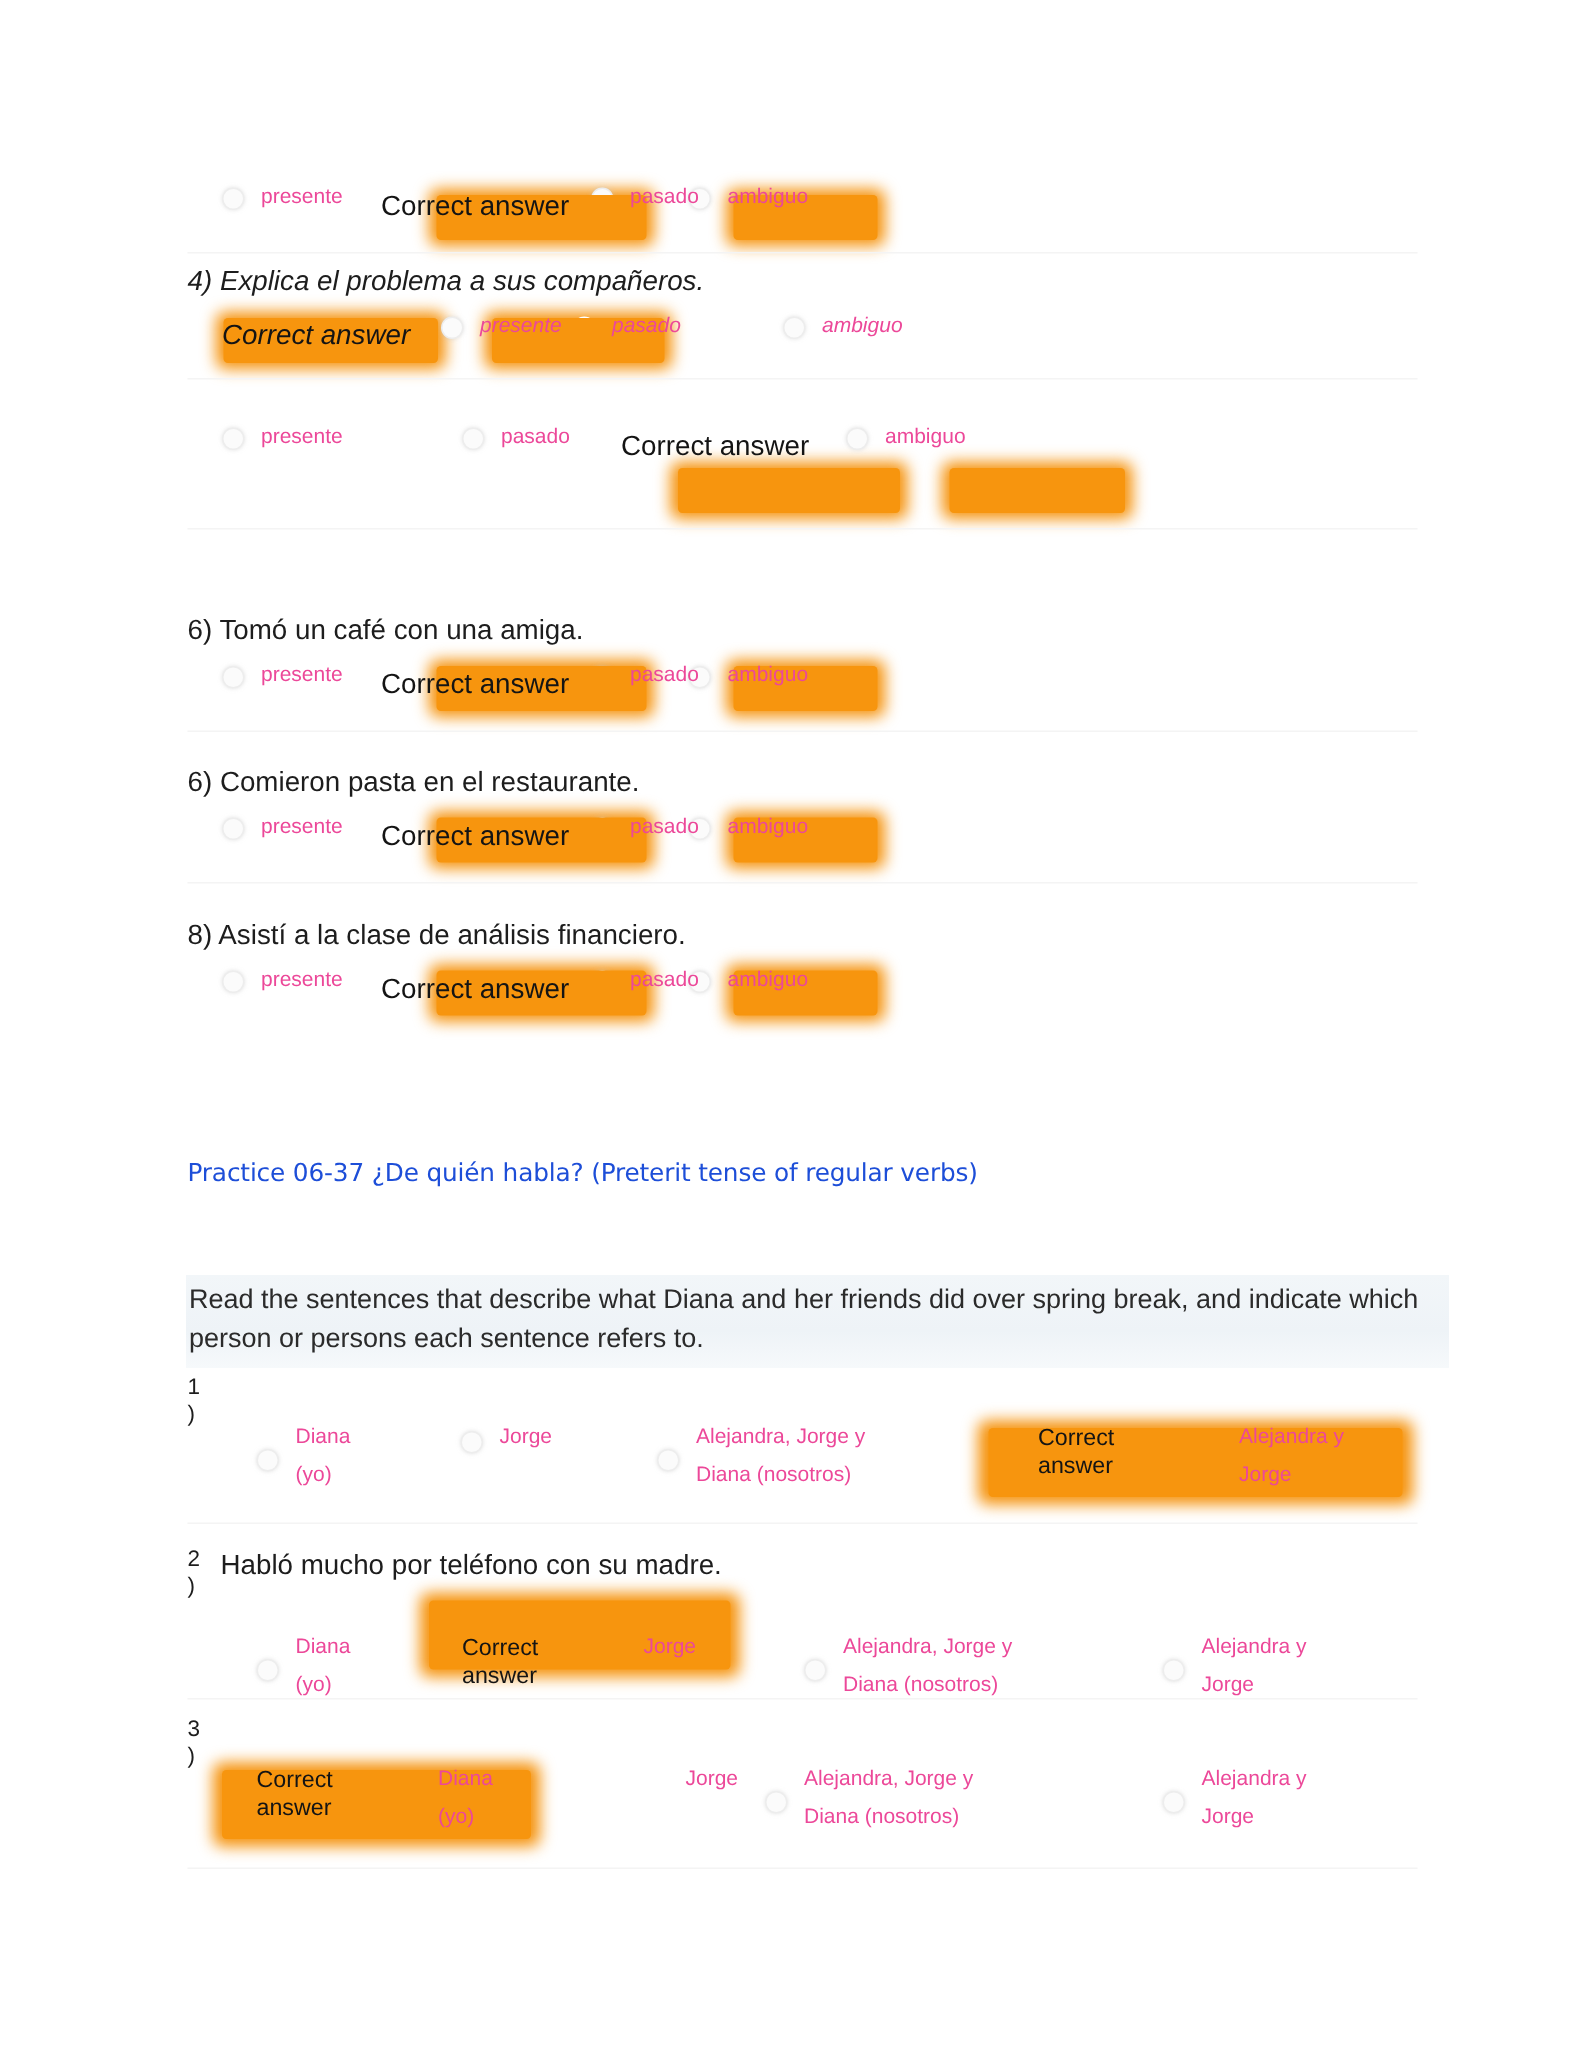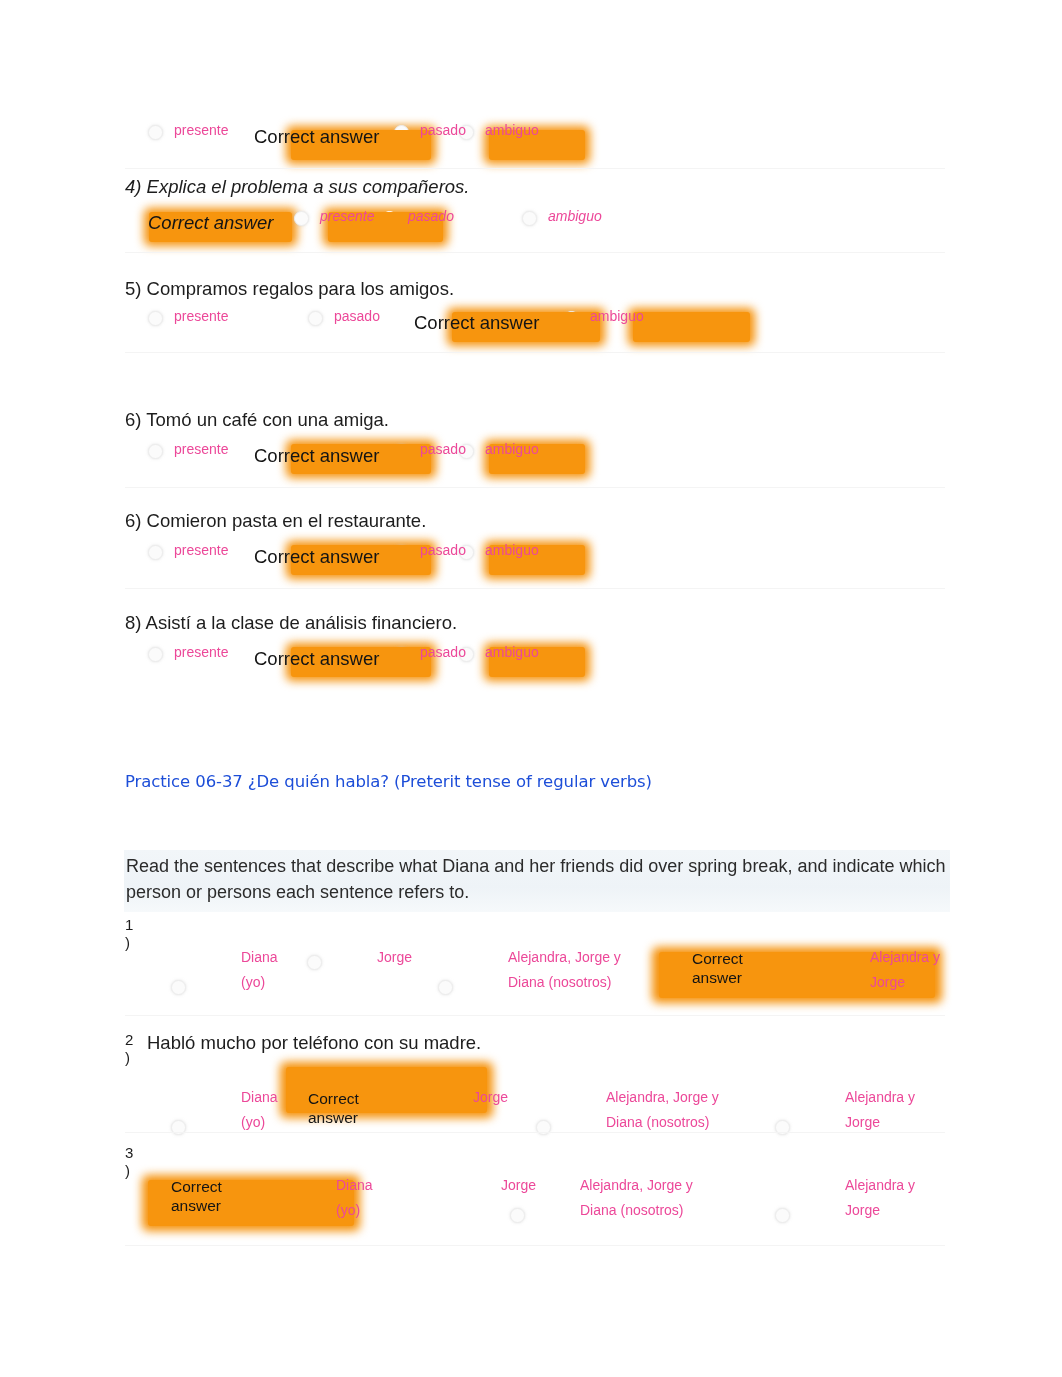--- a/index.html
+++ b/index.html
@@ -115,21 +115,21 @@
     font-family: "DejaVu Sans", sans-serif;
     color: #1d4ed8;
     letter-spacing: -0.1px;
   }
 
   .instructions {
     position: absolute;
     left: 124px;
     top: 850px;
     width: 822px;
-    padding: 3px 2px 7px 2px;
+    padding: 3px 18px 7px 2px;
     background: linear-gradient(180deg,#f2f6f9 0%, #eef3f7 60%, #f6f9fb 100%);
     font-size: 18px;
     line-height: 26px;
     color: #2b2b2b;
   }
 
   .qnum {
     position: absolute;
     left: 0px;
     width: 16px;
@@ -152,22 +152,21 @@
 
   .opt-row2 {
     position: relative;
     height: 62px;
     margin-left: 23px;
   }
   .opt2 {
     position: absolute;
     top: 0;
     display: flex;
-    align-items: flex-end;
-    gap: 44px;
+    align-items: center;
   }
 </style>
 </head>
 <body>
 
 <div class="page">
 
   <div class="q-block" style="position:absolute; left:125px; top:118px; width:820px;">
     <div class="hl" style="left:161px; top:8px; width:150px; height:38px;"></div>
     <div class="hl-core" style="left:166px; top:12px; width:140px; height:30px;"></div>
@@ -212,21 +211,20 @@
       </div>
       <div class="opt">
         <span class="radio"></span>
         <span class="opt-label">ambiguo</span>
       </div>
     </div>
     <div class="sep" style="top:78px;"></div>
   </div>
 
   <div class="q-block" style="position:absolute; left:125px; top:276px; width:820px;">
-    <div class="q-stem">5) Compramos regalos para los amigos.</div>
 
     <div class="hl" style="left:322px; top:32px; width:158px; height:38px;"></div>
     <div class="hl-core" style="left:327px; top:36px; width:148px; height:30px;"></div>
     <div class="hl" style="left:503px; top:32px; width:127px; height:38px;"></div>
     <div class="hl-core" style="left:508px; top:36px; width:117px; height:30px;"></div>
 
     <div class="opt-row" style="margin-left:23px; height:46px; padding-top:2px;">
       <div class="opt" style="width:160px;">
         <span class="radio"></span>
         <span class="opt-label">presente</span>

